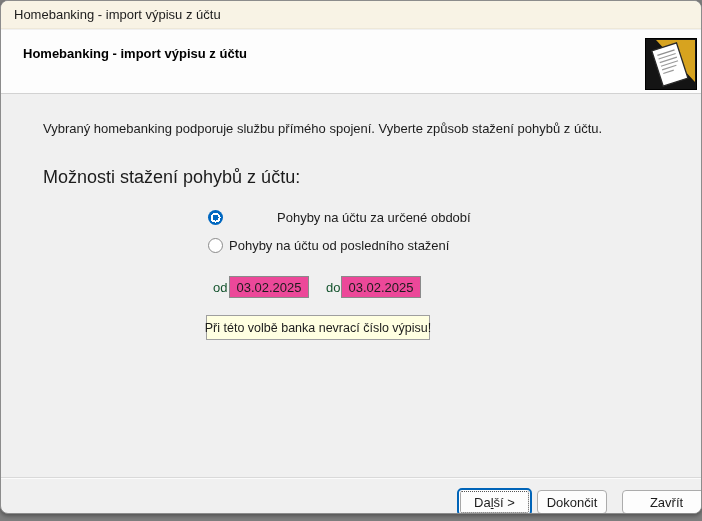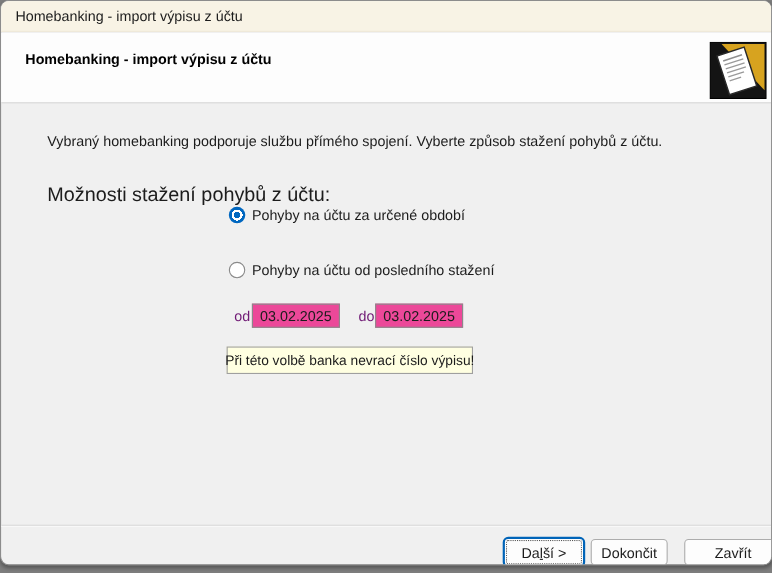--- a/index.html
+++ b/index.html
@@ -38,30 +38,30 @@
   }
   .options-label {
     position:absolute; left:42px; top:166px;
     font-size:18px; color:#1c1c1c; white-space:nowrap;
   }
   .radio-row {
     position:absolute; left:207px; height:16px;
     display:flex; align-items:center;
     font-size:13px; color:#1c1c1c; white-space:nowrap; cursor:default;
   }
-  .row-0 { top:186px; } .row-1 { top:213px; } .row-2 { top:236px; }
+  .row-0 { top:208px;gap:48px; } .row-1 { top:213px; } .row-2 { top:236px; }
   .radio {
     width:15px; height:15px; border-radius:50%; box-sizing:border-box;
     background:#fff; border:1px solid #8a8a8a; margin-right:6px; flex:none;
   }
   .radio.selected {
     border:none;
     background:radial-gradient(circle, #0067c0 0 3px, #ffffff 3px 5px, #0067c0 5px 8px);
   }
-  .date-label { position:absolute; top:279px; font-size:13px; color:#701a75; }
+  .date-label { position:absolute; top:279px; font-size:13px; color:#14532d; }
   .lbl-od { left:212px; } .lbl-do { left:325px; }
   .date-input {
     position:absolute; top:275px; width:80px; height:22px; box-sizing:border-box;
     border:1px solid #8a8a8a; background:#ec4899; padding:0;
     font-family:"Liberation Sans","DejaVu Sans",sans-serif;
     font-size:13px; color:#1c1c1c; text-align:center;
   }
   .inp-od { left:228px; } .inp-do { left:340px; }
   .warning {
     position:absolute; left:205px; top:314px; width:224px; height:25px;

